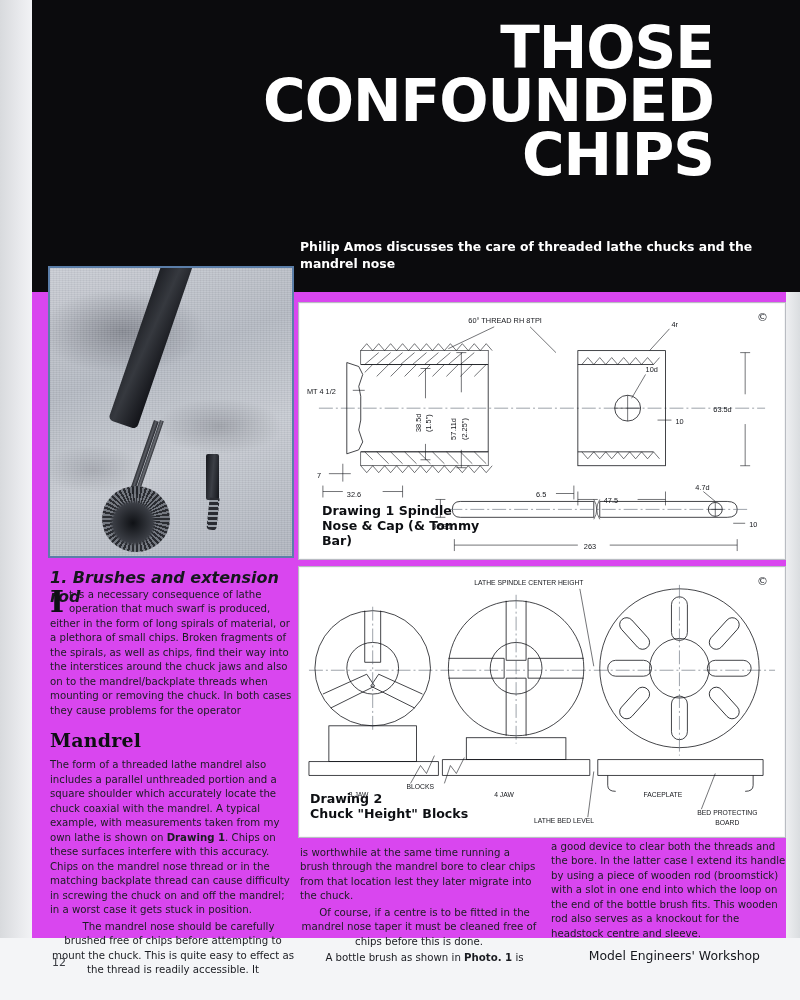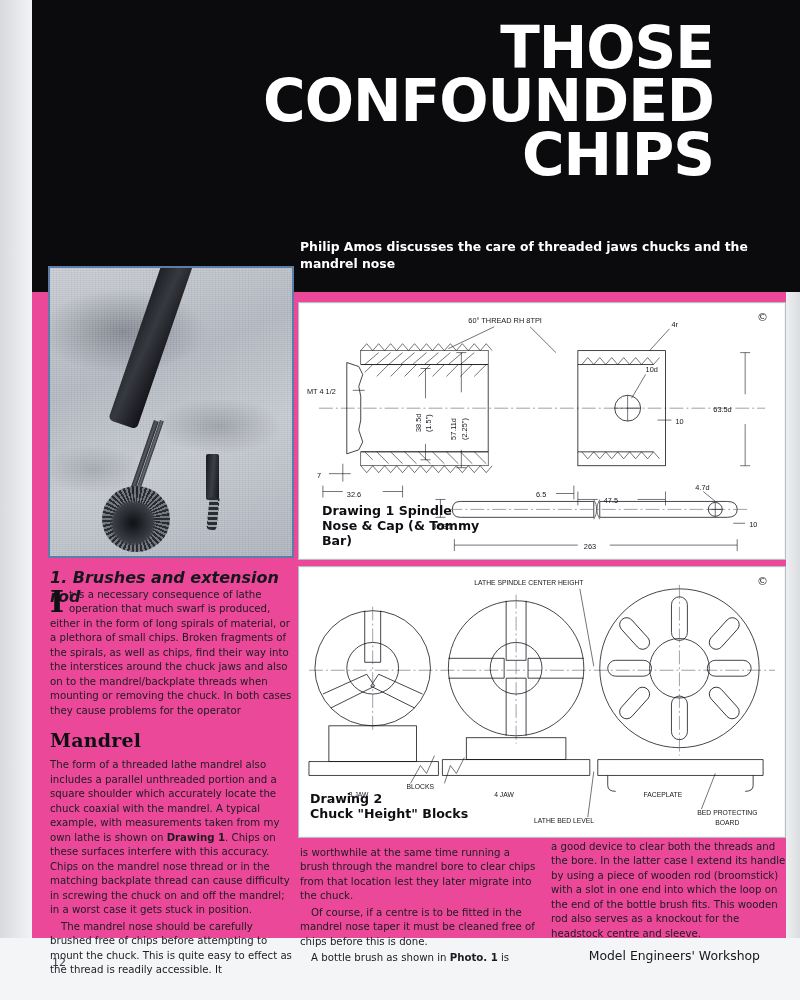--- a/index.html
+++ b/index.html
@@ -5,21 +5,21 @@
   * { box-sizing: border-box; margin: 0; padding: 0; }
   html, body {
     width: 800px; height: 1000px;
     background: #ffffff;
     font-family: "Liberation Sans", sans-serif;
     overflow: hidden;
   }
   #page {
     position: relative;
     width: 800px; height: 1000px;
-    background: #ec4899;
+    background: #d946ef;
     overflow: hidden;
   }
 
   
   .paper-left-strip {
     position: absolute; left: 0; top: 0; width: 32px; height: 1000px;
     background: linear-gradient(90deg,#d8dadd 0%, #e8e9ec 60%, #f2f3f5 100%);
   }
   .paper-right-strip {
     position: absolute; right: 0; top: 0; width: 14px; height: 1000px;
@@ -131,21 +131,21 @@
   
   .col {
     position: absolute;
     font-family: "DejaVu Sans", sans-serif;
     font-size: 10.2px;
     line-height: 1.42;
     color: #1a1c21;
     text-align: left;
   }
   .col p { margin-bottom: 2px; }
-  .col p.ind { text-indent: 11px; }
+  .col p.ind { text-indent: 11px; text-align: center; }
   .col-left { left: 50px; top: 588px; width: 246px; }
   .dropcap-para { position: relative; }
   .dropcap {
     float: left;
     font-family: "DejaVu Serif", serif;
     font-weight: 700;
     font-size: 30px;
     line-height: 26px;
     margin: 1px 5px 0 0;
     color: #0e1014;
@@ -220,21 +220,21 @@
   <div class="paper-right-strip"></div>
   <div class="paper-bottom"></div>
 
   <div class="masthead">
     <div class="masthead-title">
       <span class="l1">THOSE</span>
       <span class="l2">CONFOUNDED</span>
       <span class="l3">CHIPS</span>
     </div>
   </div>
-  <div class="standfirst">Philip Amos discusses the care of threaded jaws chucks and the mandrel nose</div>
+  <div class="standfirst">Philip Amos discusses the care of threaded lathe chucks and the mandrel nose</div>
 
   <div class="photo-frame">
     <div class="photo-bg"></div>
     <div class="photo-noise"></div>
     <div class="brush-handle"></div>
     <div class="brush-shaft"></div>
     <div class="brush-shaft2"></div>
     <div class="brush-head"></div>
     <div class="brush-head2"></div>
     <div class="small-brush-handle"></div>

